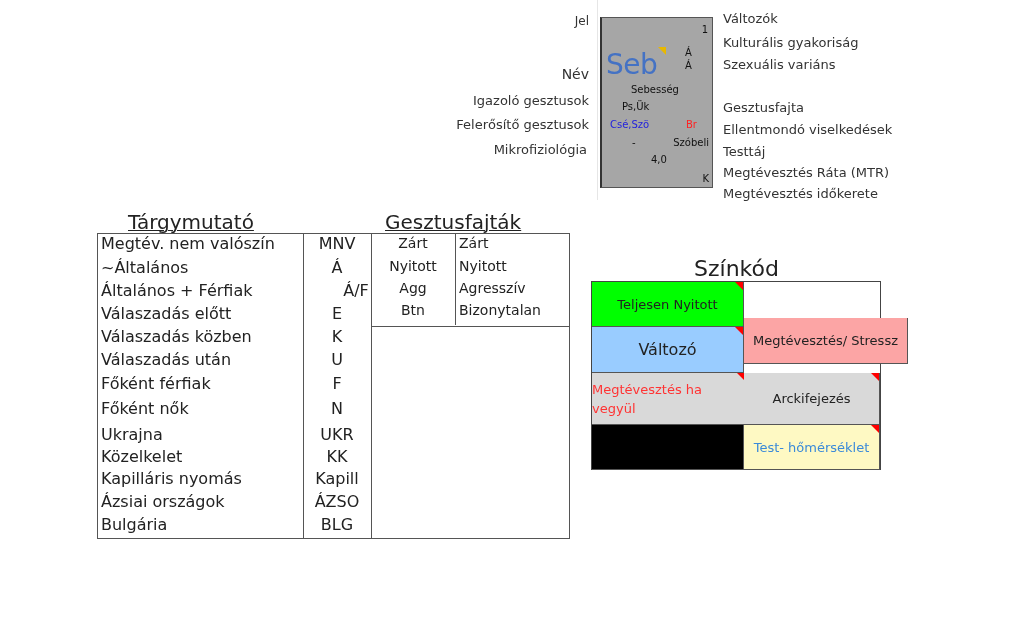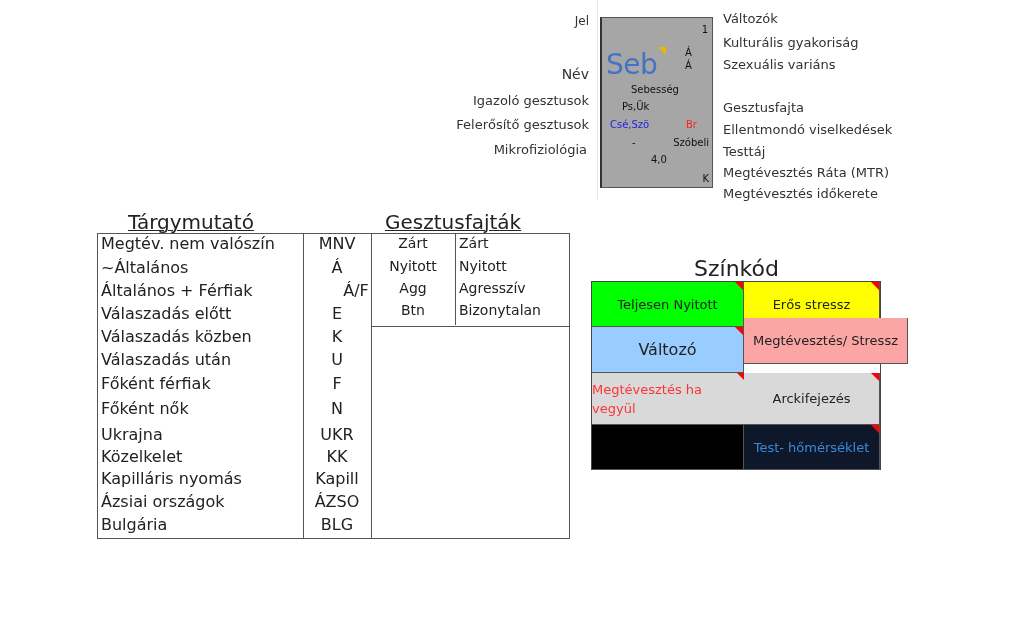--- a/index.html
+++ b/index.html
@@ -119,39 +119,35 @@
 </div>
 
 <div class="title" style="left:385px;top:210px;text-decoration:underline;text-decoration-thickness:1px;">Gesztusfajták</div>
 
 <div class="title" style="left:694px;top:256px;font-size:22px;">Színkód</div>
 <div class="grid" id="color-grid">
     <div class="cell" style="left: 0px; top: 0px; width: 152px; height: 45px; background: rgb(0, 255, 0); color: rgb(34, 34, 34);">
       <span>Teljesen Nyitott</span>
       <span class="flag"></span>
     </div>
-    <div class="cell" style="left: 152px; top: 0px; width: 136px; height: 45px; background: rgb(255, 255, 0); color: rgb(34, 34, 34);">
-      <span>Erős stressz</span>
-      <span class="flag"></span>
-    </div>
     <div class="cell" style="left: 0px; top: 45px; width: 152px; height: 46px; background: rgb(153, 204, 255); color: rgb(34, 34, 34);">
       <span style="font-size: 16px;">Változó</span>
       <span class="flag"></span>
     </div>
     <div class="cell" style="left: 152px; top: 36px; width: 164px; height: 46px; background: #fca5a5; color: rgb(34, 34, 34);">
       <span>Megtévesztés/ Stressz</span>
     </div>
     <div class="cell" style="left: 0px; top: 91px; width: 154px; height: 52px; background: rgb(217, 217, 217); color: rgb(255, 51, 51);">
       <span>Megtévesztés ha vegyül</span>
       <span class="flag"></span>
     </div>
     <div class="cell" style="left: 152px; top: 91px; width: 136px; height: 52px; background: rgb(217, 217, 217); color: rgb(34, 34, 34);">
       <span>Arckifejezés</span>
       <span class="flag"></span>
     </div>
     <div class="cell" style="left: 0px; top: 143px; width: 152px; height: 45px; background: rgb(0, 0, 0); color: rgb(255, 255, 255);">
       <span></span>
     </div>
-    <div class="cell" style="left: 152px; top: 143px; width: 136px; height: 45px; background: #0f172a; color: rgb(58, 138, 217);">
+    <div class="cell" style="left: 152px; top: 143px; width: 136px; height: 45px; background: #fef9c3; color: rgb(58, 138, 217);">
       <span>Test- hőmérséklet</span>
       <span class="flag"></span>
     </div>
   </div>
 
 </body></html>

